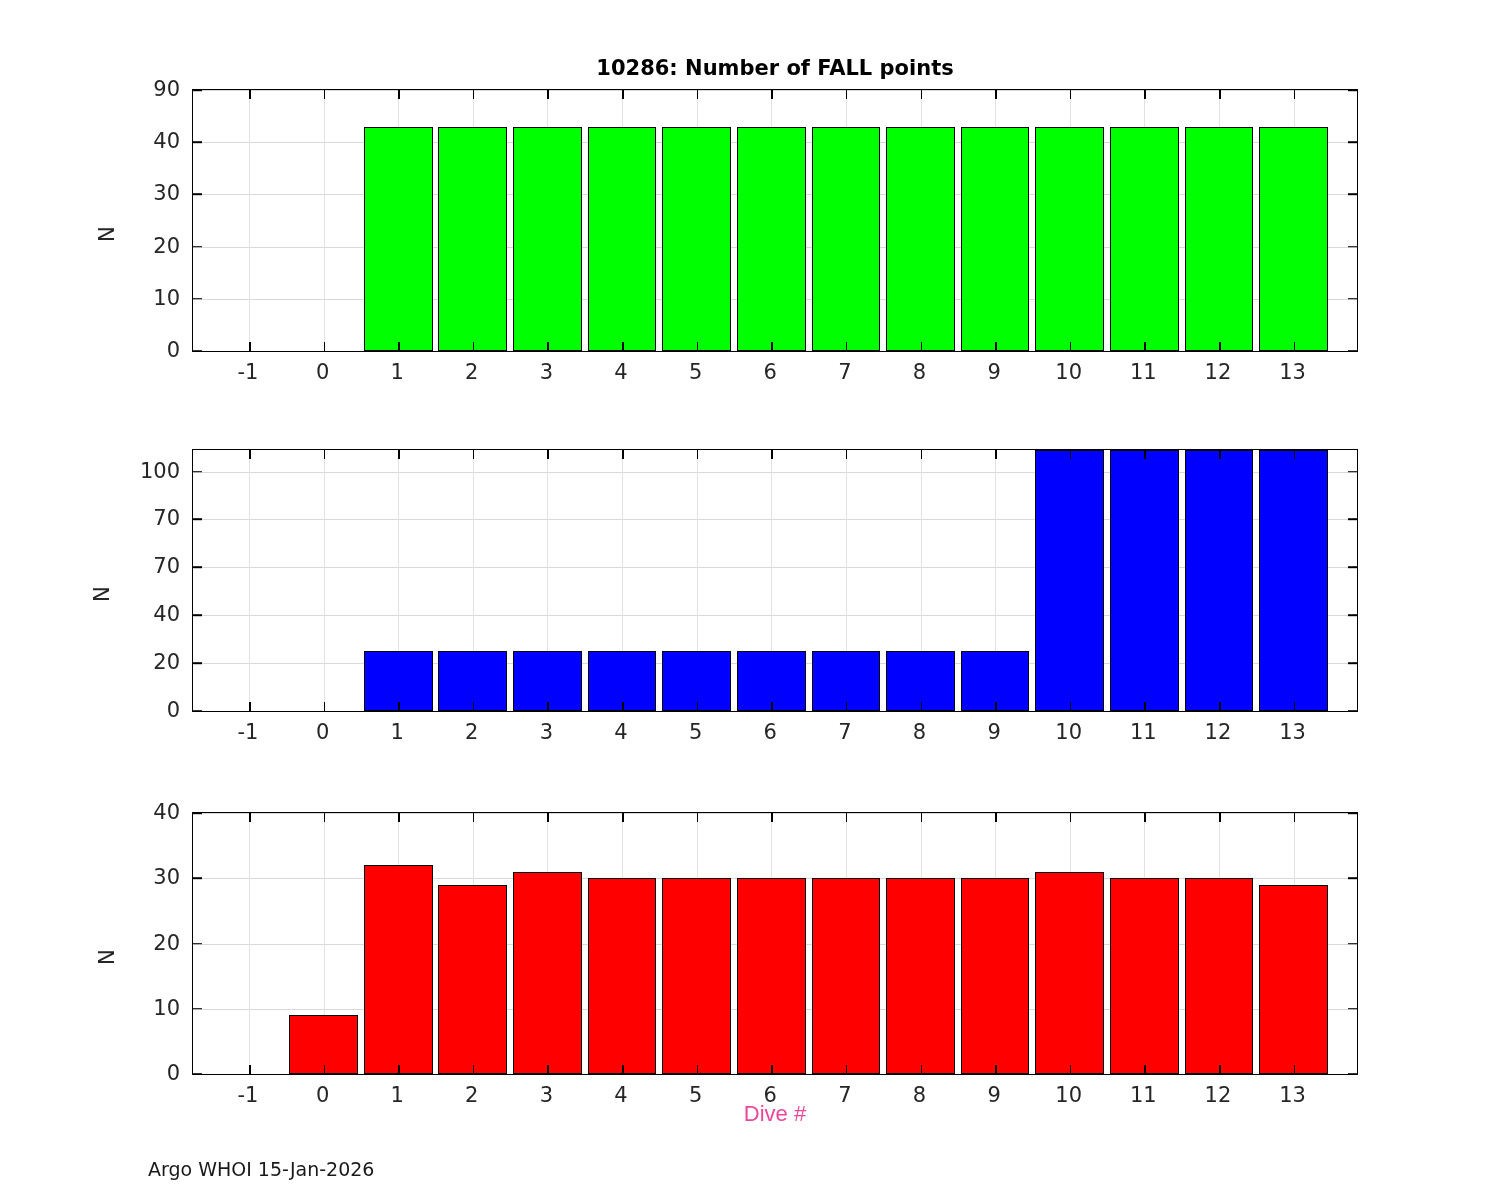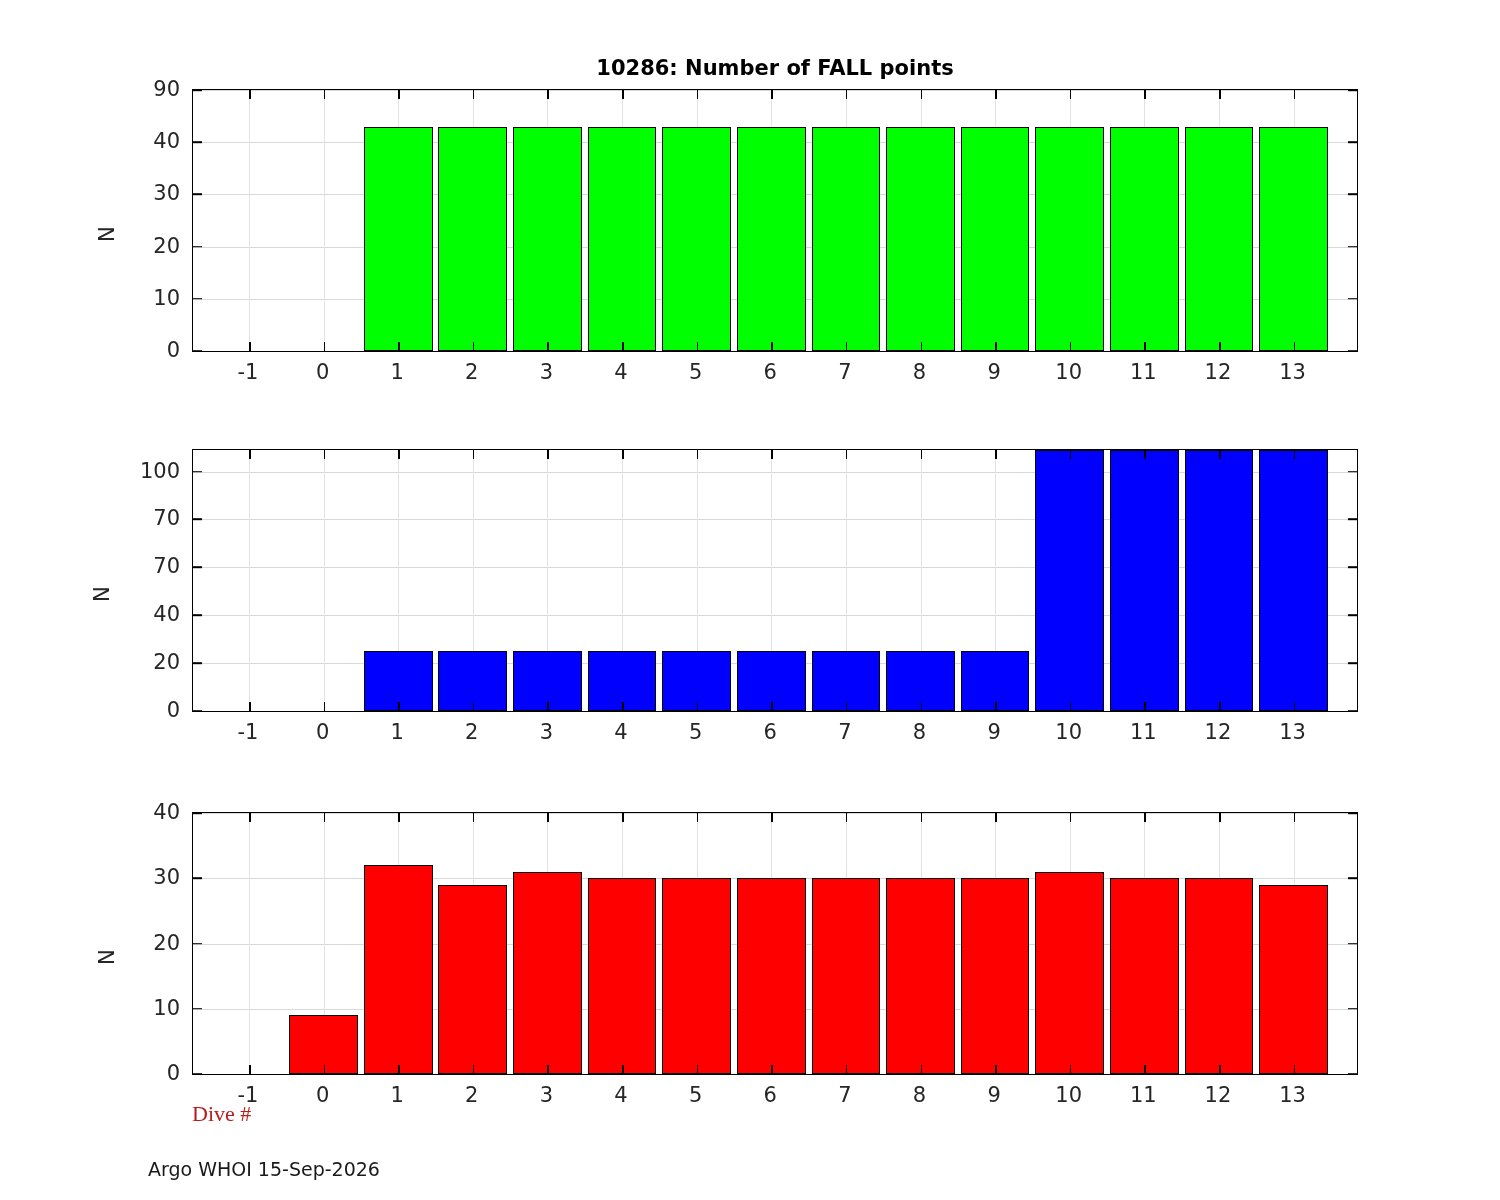--- a/index.html
+++ b/index.html
@@ -97,23 +97,24 @@
     font-size: 21px;
     color: #262626;
     transform-origin: center center;
     transform: rotate(-90deg);
     white-space: nowrap;
     font-family: "DejaVu Sans", "Liberation Sans", sans-serif;
   }
   .xlabel {
     position: absolute;
     width: 100%;
+    text-align: center;
     font-size: 22px;
-    color: #b91c1c;
-    font-family: Liberation Serif, serif;
+    color: #ec4899;
+    font-family: Liberation Sans, sans-serif;
   }
   .footer-note {
     position: absolute;
     left: 148px;
     top: 1158px;
     font-size: 19px;
     color: #1a1a1a;
     font-family: "DejaVu Sans", "Liberation Sans", sans-serif;
     white-space: nowrap;
   }
@@ -421,14 +422,14 @@
       <div class="xtick-label" style="left: 578.269px; top: 300px;">6</div>
       <div class="xtick-label" style="left: 652.885px; top: 300px;">7</div>
       <div class="xtick-label" style="left: 727.5px; top: 300px;">8</div>
       <div class="xtick-label" style="left: 802.115px; top: 300px;">9</div>
       <div class="xtick-label" style="left: 876.731px; top: 300px;">10</div>
       <div class="xtick-label" style="left: 951.346px; top: 300px;">11</div>
       <div class="xtick-label" style="left: 1025.96px; top: 300px;">12</div>
       <div class="xtick-label" style="left: 1100.58px; top: 300px;">13</div>
     </div>
 
-  <div class="footer-note">Argo WHOI 15-Sep-2026</div>
+  <div class="footer-note">Argo WHOI 15-Jan-2026</div>
 </div>
 
 </body></html>

